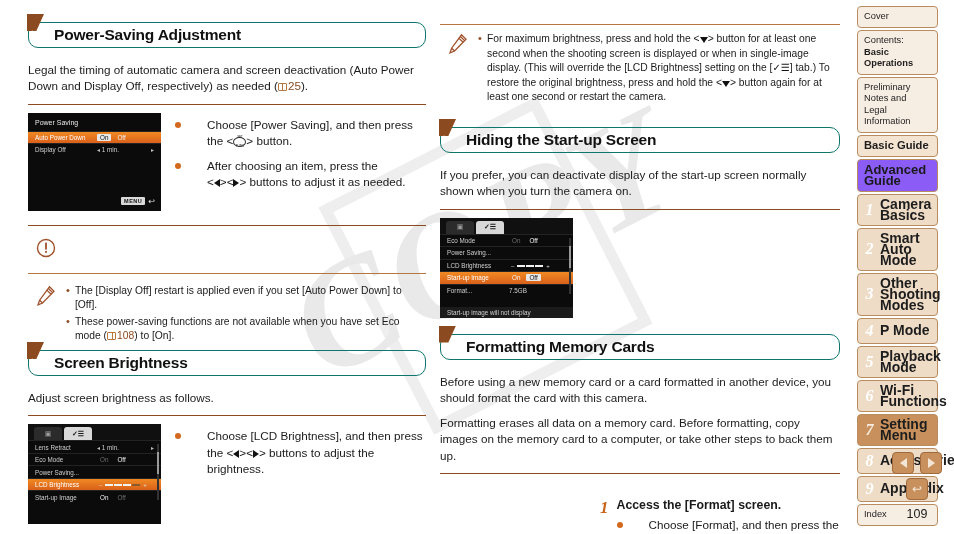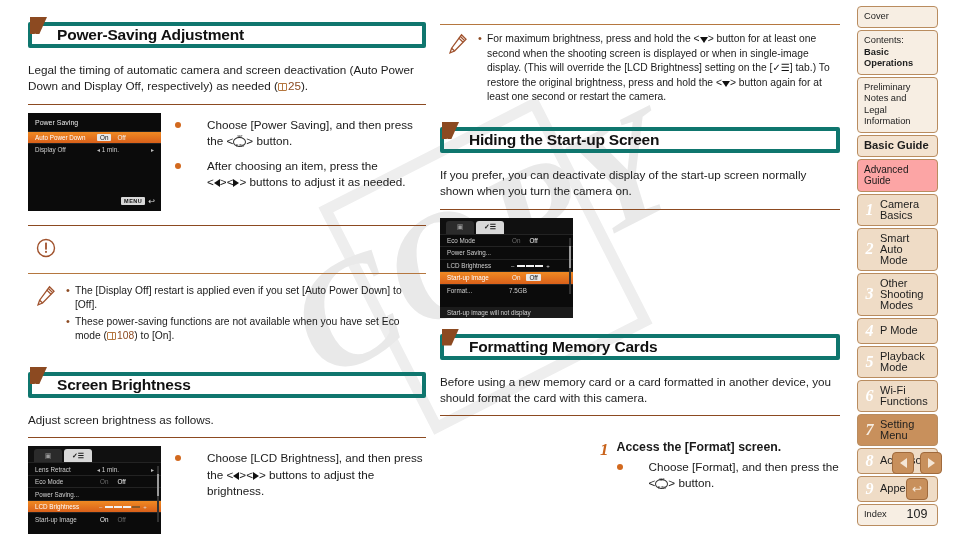--- a/index.html
+++ b/index.html
@@ -49,22 +49,22 @@
 
   .column { position: absolute; top: 0; }
   #col-left  { left: 28px;  width: 398px; }
   #col-right { left: 440px; width: 400px; }
 
   
   .section-head {
     position: relative;
     height: 26px;
     margin-bottom: 14px;
-    border: 4px solid #0f766e;
-    border-radius: 2px;
+    border: 1px solid #0f766e;
+    border-radius: 10px;
     display: flex;
     align-items: center;
   }
   .section-head .flag {
     position: absolute;
     left: -2px; top: -9px;
     width: 17px; height: 17px;
     background: #8c4a21;
     clip-path: polygon(0 0, 100% 0, 55% 100%, 0 100%);
   }
@@ -292,40 +292,40 @@
     line-height: 11.5px;
     color: #1d1d1d;
     display: flex;
     align-items: center;
     gap: 5px;
     min-height: 22px;
   }
   .nav-item.plain { background: #f7eee3; }
   .nav-item.big   { font-size: 11.2px; font-weight: bold; background: #f3e3d1; }
   .nav-item.current {
-    background: #fca5a5;
-    font-size: 10px;
-    font-weight: normal;
+    background: #8b5cf6;
+    font-size: 13px;
+    font-weight: bold;
     color: #1a1a1a;
   }
   .nav-item.chapter { background: #efdcc6; font-weight: bold; }
   .nav-item.chapter.active { background: #c8905c; }
   .nav-item .cnum {
     flex: 0 0 auto;
     font-family: "Liberation Serif", serif;
     font-style: italic;
     font-weight: bold;
     font-size: 16px;
     line-height: 1;
     color: #ffffff;
     width: 11px;
     text-align: center;
   }
   .nav-item.chapter.active .cnum { color: #f6ece0; }
-  .nav-item .clabel { flex: 1 1 auto; font-size: 11px; line-height: 11px; font-weight: normal; }
+  .nav-item .clabel { flex: 1 1 auto; font-size: 14px; line-height: 11px; font-weight: bold; }
   .nav-item .plabel { font-size: 9.3px; line-height: 11.5px; }
 
   
   #pagenav {
     position: absolute;
     left: 880px; top: 452px;
     width: 74px;
     text-align: center;
   }
   #pagenav .arrows { display: flex; justify-content: center; gap: 6px; }
@@ -429,21 +429,21 @@
             <path d="M3.6 15.2 L6.6 18"></path>
           </g>
         </svg>
       </div>
       <ul>
         <li>The [Display Off] restart is applied even if you set [Auto Power Down] to [Off].</li>
         <li><span>These power-saving functions are not available when you have set Eco mode (</span><span class="bookicon"></span><span class="bookref">108</span><span>) to [On].</span></li>
       </ul>
     </div>
 
-    <div class="section-head" style="margin-top:22px;">
+    <div class="section-head" style="">
       <span class="flag"></span>
       <span class="htext">Screen Brightness</span>
     </div>
 
     <p class="body-text">Adjust screen brightness as follows.</p>
 
     <hr class="rule-brown">
 
     <div class="fig-row">
       <div class="fig-col">
@@ -565,20 +565,21 @@
         </div>
       </div>
     </div>
 
     <div class="section-head" style="margin-top:16px;">
       <span class="flag"></span>
       <span class="htext">Formatting Memory Cards</span>
     </div>
 
     <p class="body-text" style="margin-bottom:9px;">Before using a new memory card or a card formatted in another device, you should format the card with this camera.</p>
+    <p class="body-text">Formatting erases all data on a memory card. Before formatting, copy images on the memory card to a computer, or take other steps to back them up.</p>
 
     <hr class="rule-brown">
 
     <div style="padding-left:160px; padding-top:12px;">
       <div class="step">
         <span class="num">1</span>
         <div class="stepbody">
           <div class="steptitle">Access the [Format] screen.</div>
           <div class="bullet">
             <span class="dot"></span>

